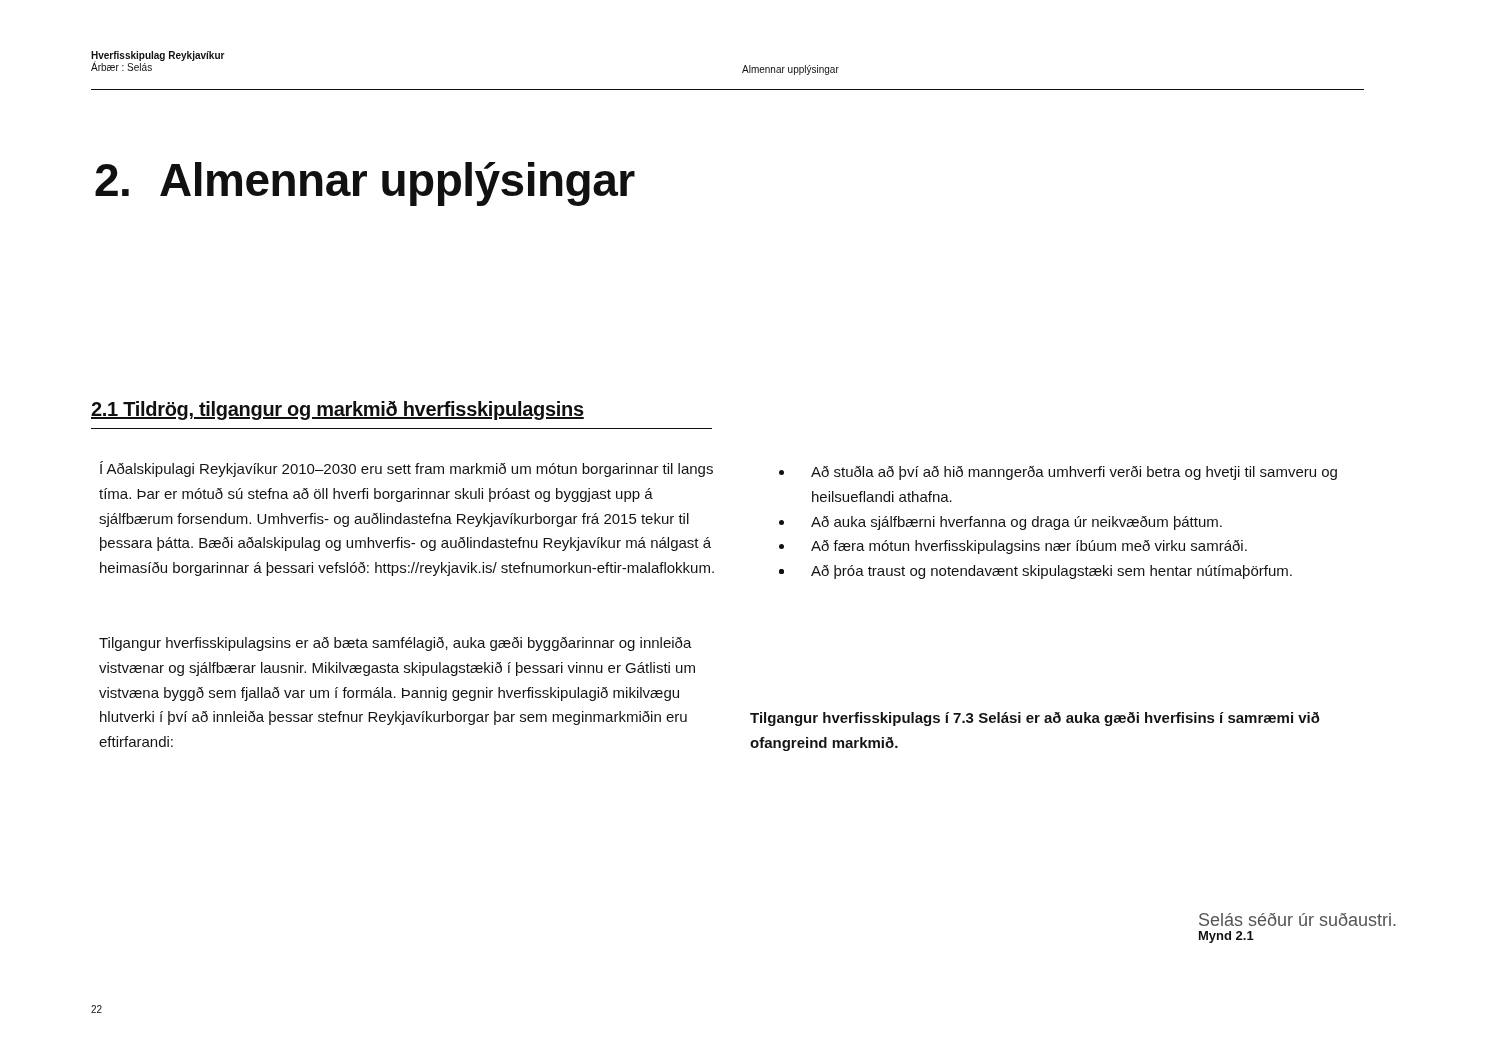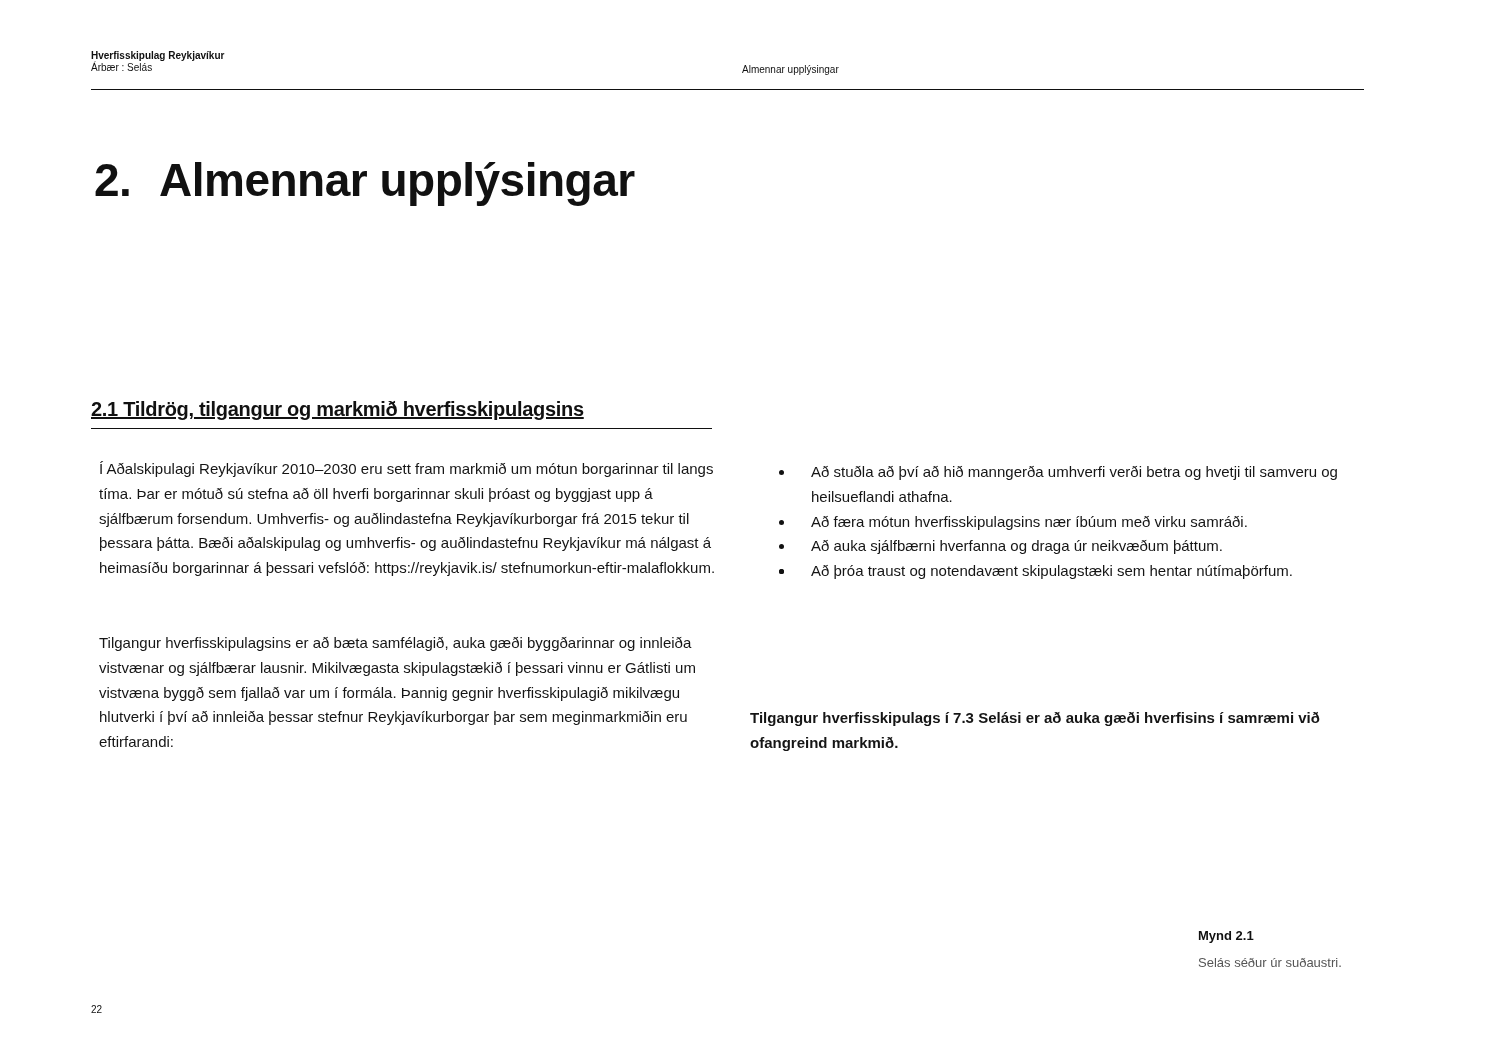--- a/index.html
+++ b/index.html
@@ -18,43 +18,43 @@
     .sec-rule { left: 91px; top: 428px; width: 621px; height: 1px; background: #111; }
     .para { font-size: 15px; line-height: 24.8px; margin: 8px; color: #151515; }
     .col-left { left: 91px; width: 630px; }
     .p1 { top: 449px; }
     .p2 { top: 623px; }
     .bullets { left: 768px; top: 449px; width: 620px; margin: 11px; padding: 0; list-style: none; }
     .bullets li { position: relative; padding-left: 32px; font-size: 15px; line-height: 24.8px; color: #151515; }
     .bullets li .dot { position: absolute; left: 0; top: 10px; width: 5px; height: 5px; border-radius: 50%; background: #111; }
     .p3 { left: 742px; top: 698px; width: 620px; font-weight: bold; }
     .cap-title { left: 1198px; top: 926px; font-size: 13px; font-weight: bold; line-height: 19px; }
-    .cap-text { left: 1198px; top: 953px; font-size: 13px; line-height: 19px; color: #555555; }
+    .cap-text { left: 1198px; top: 911px; font-size: 18px; line-height: 19px; color: #555555; }
     .page-num { left: 91px; top: 1004px; font-size: 10px; line-height: 12px; }
   </style>
 </head>
 <body>
 
 <div class="abs hdr-title">Hverfisskipulag Reykjavíkur</div>
 <div class="abs hdr-sub">Árbær : Selás</div>
 <div class="abs hdr-section">Almennar upplýsingar</div>
 <div class="abs hdr-rule"></div>
 
 <h1 class="abs page-title"><span class="num">2.</span><span>Almennar upplýsingar</span></h1>
 
 <h2 class="abs sec-heading">2.1 Tildrög, tilgangur og markmið hverfisskipulagsins</h2>
 <div class="abs sec-rule"></div>
 
 <p class="abs para col-left p1">Í Aðalskipulagi Reykjavíkur 2010–2030 eru sett fram markmið um mótun borgarinnar til langs tíma. Þar er mótuð sú stefna að öll hverfi borgarinnar skuli þróast og byggjast upp á sjálfbærum forsendum. Umhverfis- og auðlindastefna Reykjavíkurborgar frá 2015 tekur til þessara þátta. Bæði aðalskipulag og umhverfis- og auðlindastefnu Reykjavíkur má nálgast á heimasíðu borgarinnar á þessari vefslóð: https://reykjavik.is/ stefnumorkun-eftir-malaflokkum.</p>
 <p class="abs para col-left p2">Tilgangur hverfisskipulagsins er að bæta samfélagið, auka gæði byggðarinnar og innleiða vistvænar og sjálfbærar lausnir. Mikilvægasta skipulagstækið í þessari vinnu er Gátlisti um vistvæna byggð sem fjallað var um í formála. Þannig gegnir hverfisskipulagið mikilvægu hlutverki í því að innleiða þessar stefnur Reykjavíkurborgar þar sem meginmarkmiðin eru eftirfarandi:</p>
 
 <ul class="abs bullets">
   <li><span class="dot"></span><span>Að stuðla að því að hið manngerða umhverfi verði betra og hvetji til samveru og heilsueflandi athafna.</span></li>
+  <li><span class="dot"></span><span>Að auka sjálfbærni hverfanna og draga úr neikvæðum þáttum.</span></li>
   <li><span class="dot"></span><span>Að færa mótun hverfisskipulagsins nær íbúum með virku samráði.</span></li>
-  <li><span class="dot"></span><span>Að auka sjálfbærni hverfanna og draga úr neikvæðum þáttum.</span></li>
   <li><span class="dot"></span></li>
   <li><span class="dot"></span><span>Að þróa traust og notendavænt skipulagstæki sem hentar nútímaþörfum.</span></li>
 </ul>
 
 <p class="abs para p3">Tilgangur hverfisskipulags í 7.3 Selási er að auka gæði hverfisins í samræmi við ofangreind markmið.</p>
 
 <div class="abs cap-title">Mynd 2.1</div>
 <div class="abs cap-text">Selás séður úr suðaustri.</div>
 
 <div class="abs page-num">22</div>

